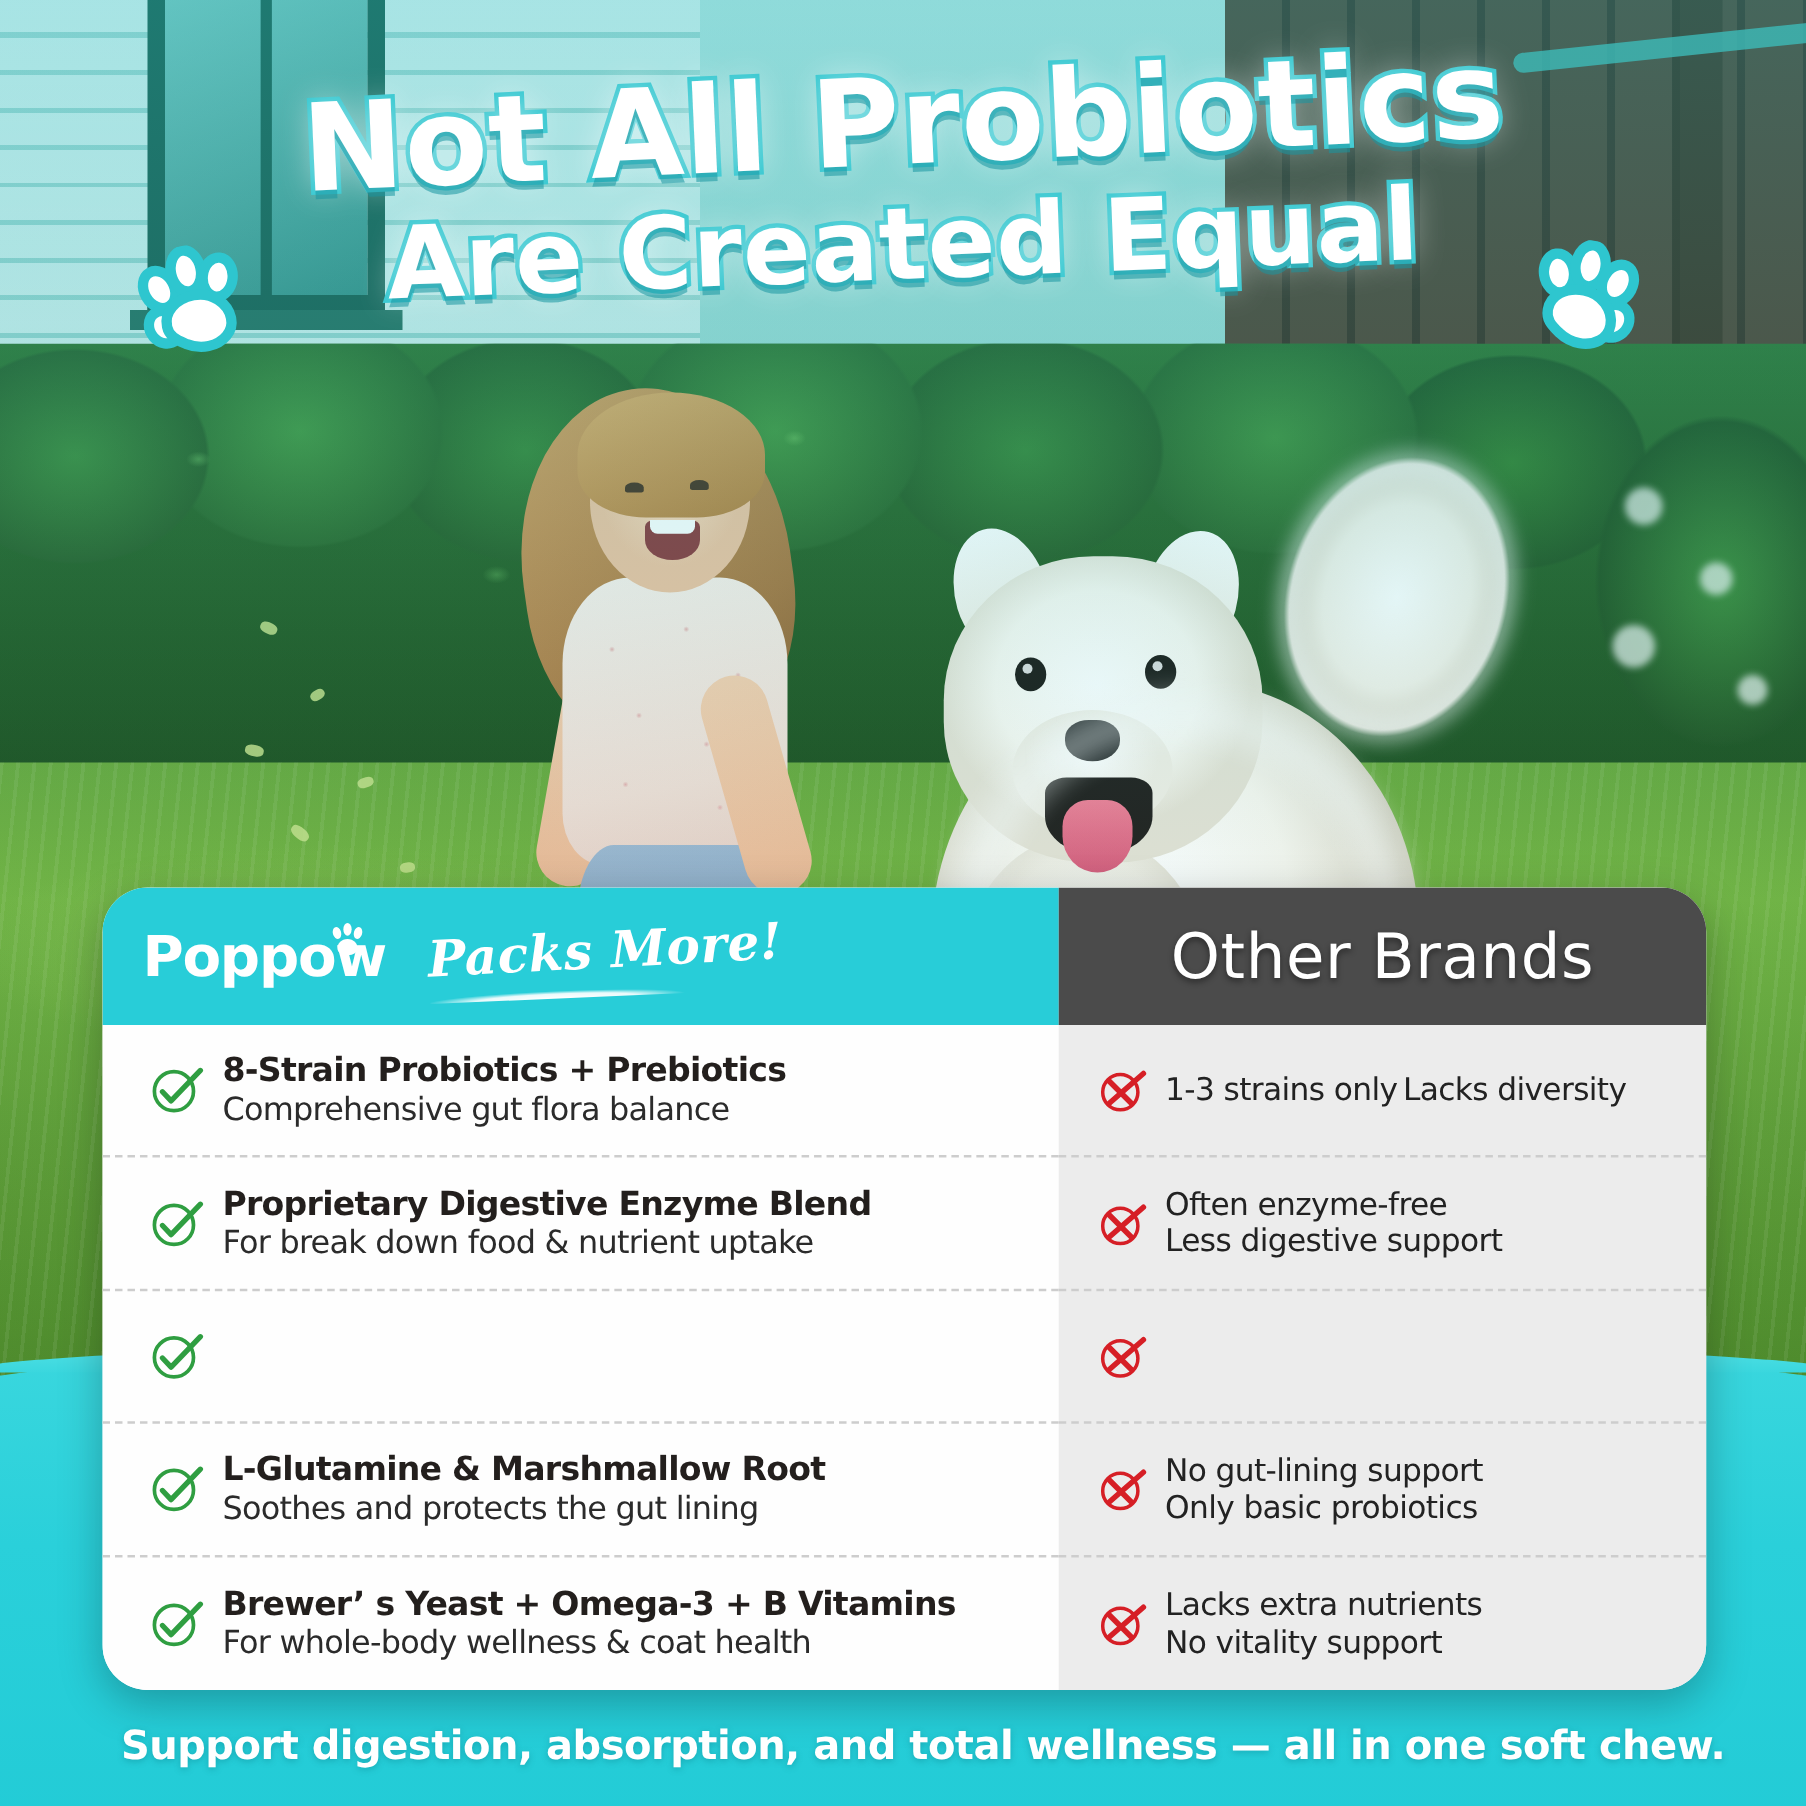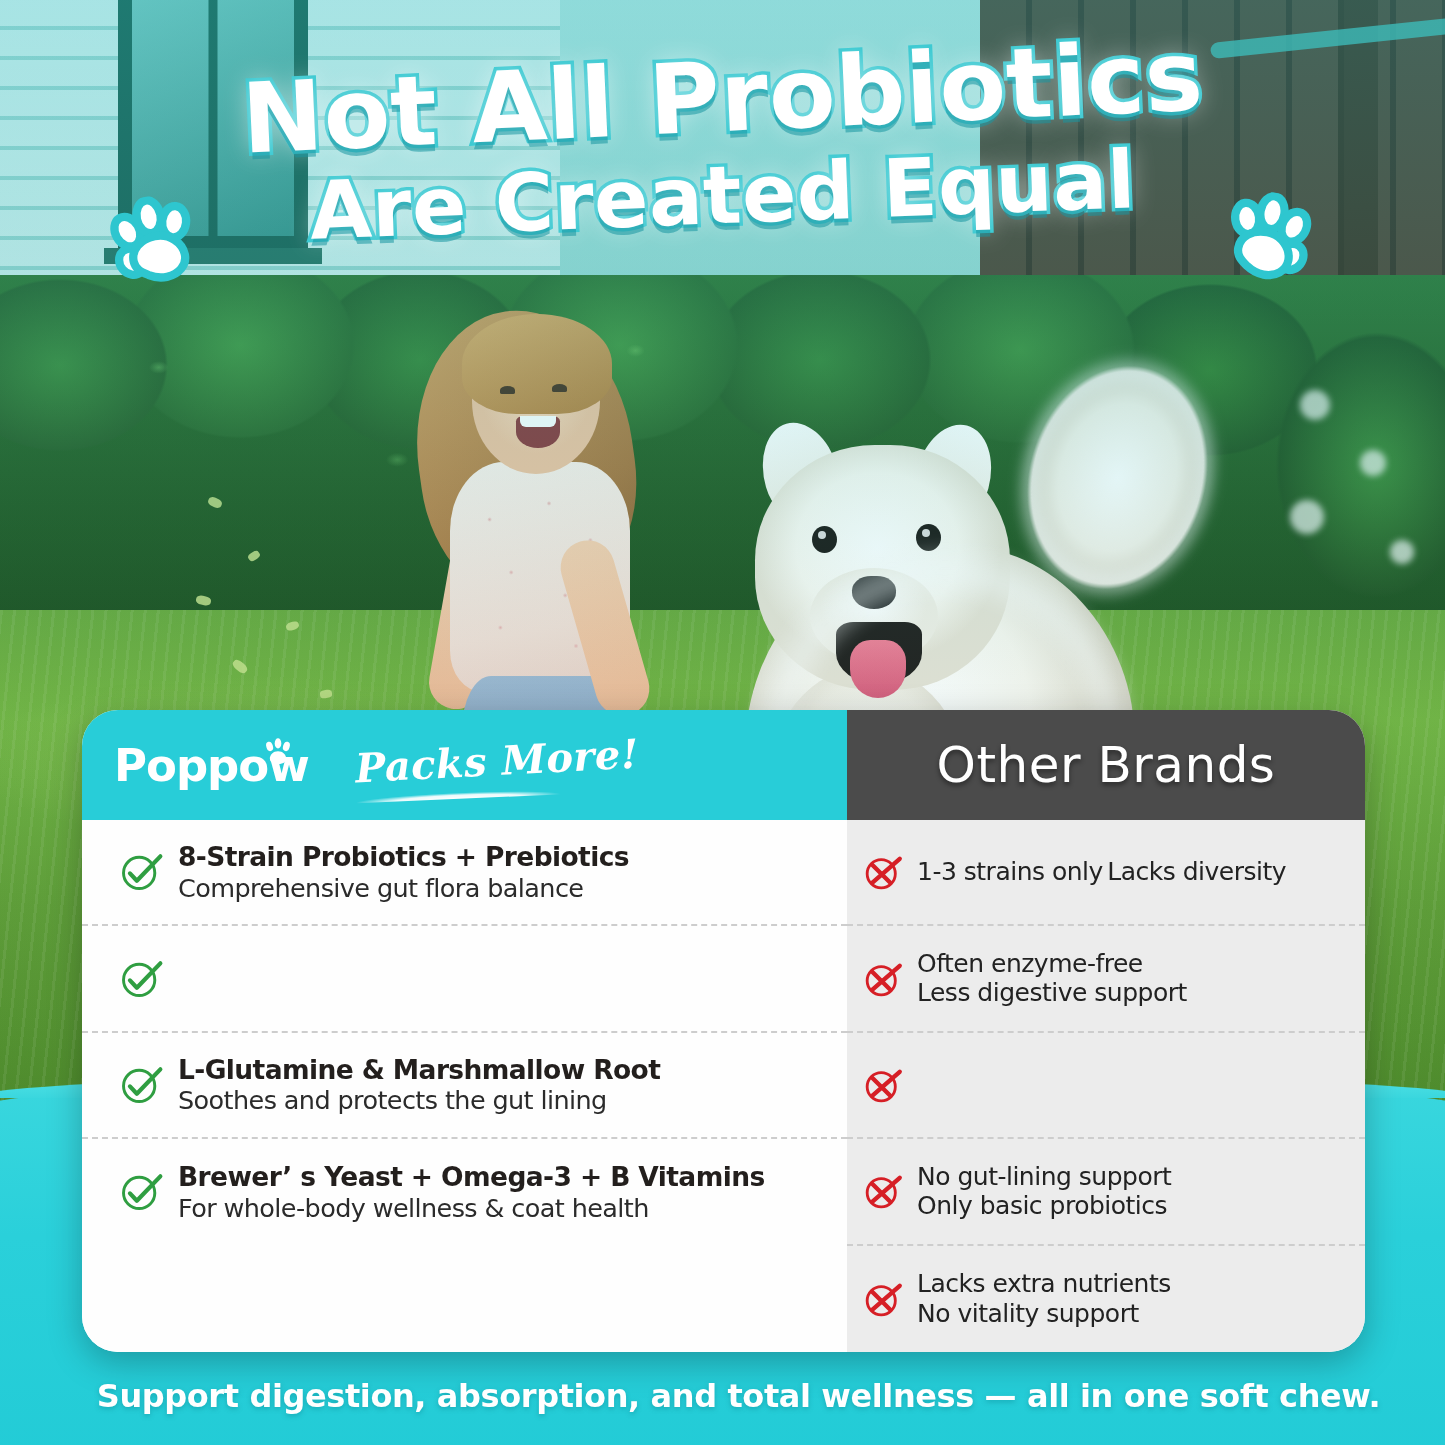--- a/index.html
+++ b/index.html
@@ -257,21 +257,21 @@
   
   .card{
     position:absolute;left:82px;top:710px;width:1283px;height:642px;
     border-radius:36px;overflow:hidden;
     box-shadow:0 10px 34px rgba(0,0,0,.26);
     background:#ffffff;
   }
   .card-head{display:flex;height:110px;}
   .head-left{
     width:765px;background:#28cdd8;
-    display:flex;align-items:center;padding-left:32px;box-sizing:border-box;gap:20px;
+    display:flex;align-items:center;padding-left:32px;box-sizing:border-box;gap:7px;
   }
   .head-right{
     flex:1;background:#4b4b4b;
     display:flex;align-items:center;justify-content:center;
   }
   .brand{
     color:#fff;font-family:"DejaVu Sans",sans-serif;font-weight:700;
     font-size:45px;letter-spacing:-1px;position:relative;
   }
   .brand .pawdot{
@@ -296,21 +296,21 @@
   .col-left{width:765px;background:#fefefe;}
   .col-right{flex:1;background:#ececec;}
 
   .row{
     height:106.4px;box-sizing:border-box;
     display:flex;align-items:center;
     border-bottom:2px dashed #cdcdcd;
   }
   .row:last-child{border-bottom:0;}
   .col-left .row{padding-left:36px;padding-right:15px;}
-  .col-right .row{padding-left:14px;padding-right:16px;}
+  .col-right .row{padding-left:29px;padding-right:16px;}
 
   .mark{flex:0 0 auto;width:46px;height:46px;margin-right:14px;}
   .col-right .mark{width:44px;height:44px;margin-right:12px;}
 
   .txt{min-width:0;}
   .t-main{
     font-family:"DejaVu Sans",sans-serif;font-weight:700;
     font-size:26.5px;color:#231f1d;line-height:1.18;white-space:nowrap;
     letter-spacing:-.6px;
   }
@@ -487,20 +487,32 @@
               <circle cx="23" cy="26" r="17" fill="none" stroke="#2f9e41" stroke-width="3.2"></circle>
               <path d="M13 26.5 L20.5 34.5 L46 8" fill="none" stroke="#2f9e41" stroke-width="4.6" stroke-linecap="round" stroke-linejoin="round"></path>
             </svg>
           </span>
           <span class="txt">
             <span class="t-main">8-Strain Probiotics + Prebiotics</span>
             <span class="t-sub">Comprehensive gut flora balance</span>
           </span>
         </div>
 
+        <div class="row">
+          <span class="mark">
+            <svg viewBox="0 0 50 50" width="46" height="46">
+              <circle cx="23" cy="26" r="17" fill="none" stroke="#2f9e41" stroke-width="3.2"></circle>
+              <path d="M13 26.5 L20.5 34.5 L46 8" fill="none" stroke="#2f9e41" stroke-width="4.6" stroke-linecap="round" stroke-linejoin="round"></path>
+            </svg>
+          </span>
+          <span class="txt">
+            <span class="t-main">Proprietary Digestive Enzyme Blend</span>
+            <span class="t-sub">For break down food &amp; nutrient uptake</span>
+          </span>
+        </div>
 
         <div class="row">
           <span class="mark">
             <svg viewBox="0 0 50 50" width="46" height="46">
               <circle cx="23" cy="26" r="17" fill="none" stroke="#2f9e41" stroke-width="3.2"></circle>
               <path d="M13 26.5 L20.5 34.5 L46 8" fill="none" stroke="#2f9e41" stroke-width="4.6" stroke-linecap="round" stroke-linejoin="round"></path>
             </svg>
           </span>
         </div>
 

